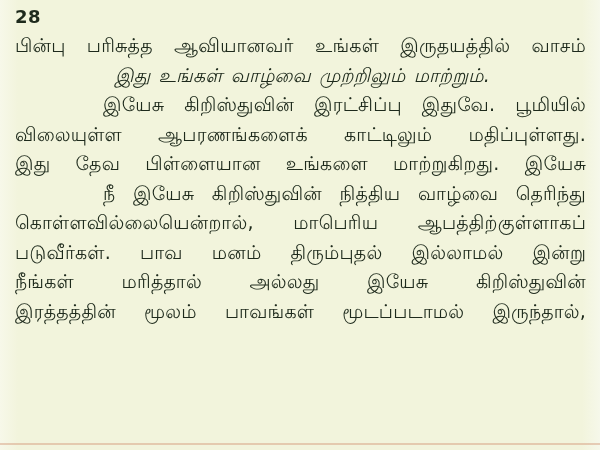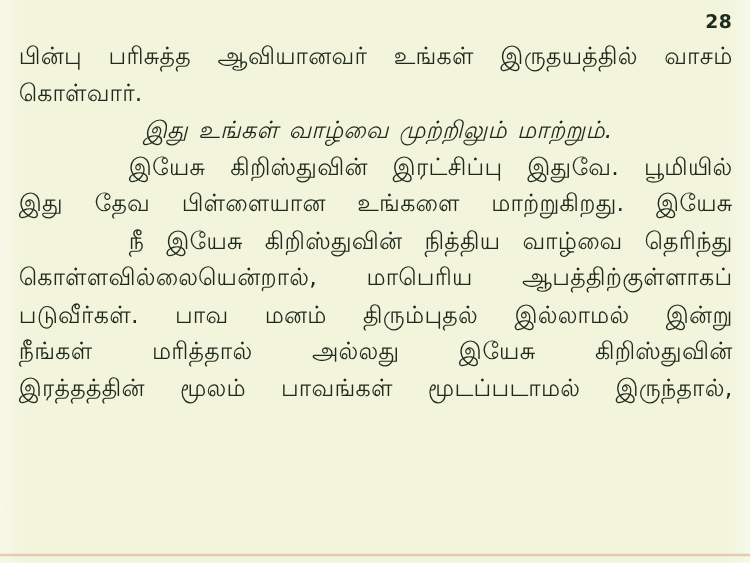--- a/index.html
+++ b/index.html
@@ -29,23 +29,23 @@
     content: "";
     position: absolute;
     left: 0;
     bottom: 5px;
     width: 100%;
     height: 2px;
     background: rgba(210, 150, 120, 0.45);
     pointer-events: none;
   }
   .page-number {
-    text-align: right;
+    text-align: left;
     font-weight: bold;
-    font-size: 15px;
+    font-size: 18px;
     line-height: 24px;
     letter-spacing: 0.5px;
     margin-bottom: 2px;
   }
   .para { margin: 0; }
   .line {
     font-size: 19px;
     line-height: 29.5px;
     white-space: nowrap;
     letter-spacing: 0.2px;
@@ -61,29 +61,29 @@
 </style>
 </head>
 <body>
 
 <div class="page">
 
   <div class="page-number"><span>28</span></div>
 
   <div class="para">
     <div class="line justify">பின்பு பரிசுத்த ஆவியானவர் உங்கள் இருதயத்தில் வாசம்</div>
-    <div class="line">கொள்வார்.</div>
   </div>
 
   <div class="para">
     <div class="line indent-b">இது உங்கள் வாழ்வை முற்றிலும் மாற்றும்.</div>
   </div>
 
   <div class="para">
     <div class="line justify indent">இயேசு கிறிஸ்துவின் இரட்சிப்பு இதுவே. பூமியில்</div>
+    <div class="line justify">விலையுள்ள ஆபரணங்களைக் காட்டிலும் மதிப்புள்ளது.</div>
     <div class="line justify">இது தேவ பிள்ளையான உங்களை மாற்றுகிறது. இயேசு</div>
   </div>
 
   <div class="para">
     <div class="line justify indent">நீ இயேசு கிறிஸ்துவின் நித்திய வாழ்வை தெரிந்து</div>
     <div class="line justify">கொள்ளவில்லையென்றால், மாபெரிய ஆபத்திற்குள்ளாகப்</div>
     <div class="line justify">படுவீர்கள். பாவ மனம் திரும்புதல் இல்லாமல் இன்று</div>
     <div class="line justify">நீங்கள் மரித்தால் அல்லது இயேசு கிறிஸ்துவின்</div>
     <div class="line justify">இரத்தத்தின் மூலம் பாவங்கள் மூடப்படாமல் இருந்தால்,</div>
   </div>

